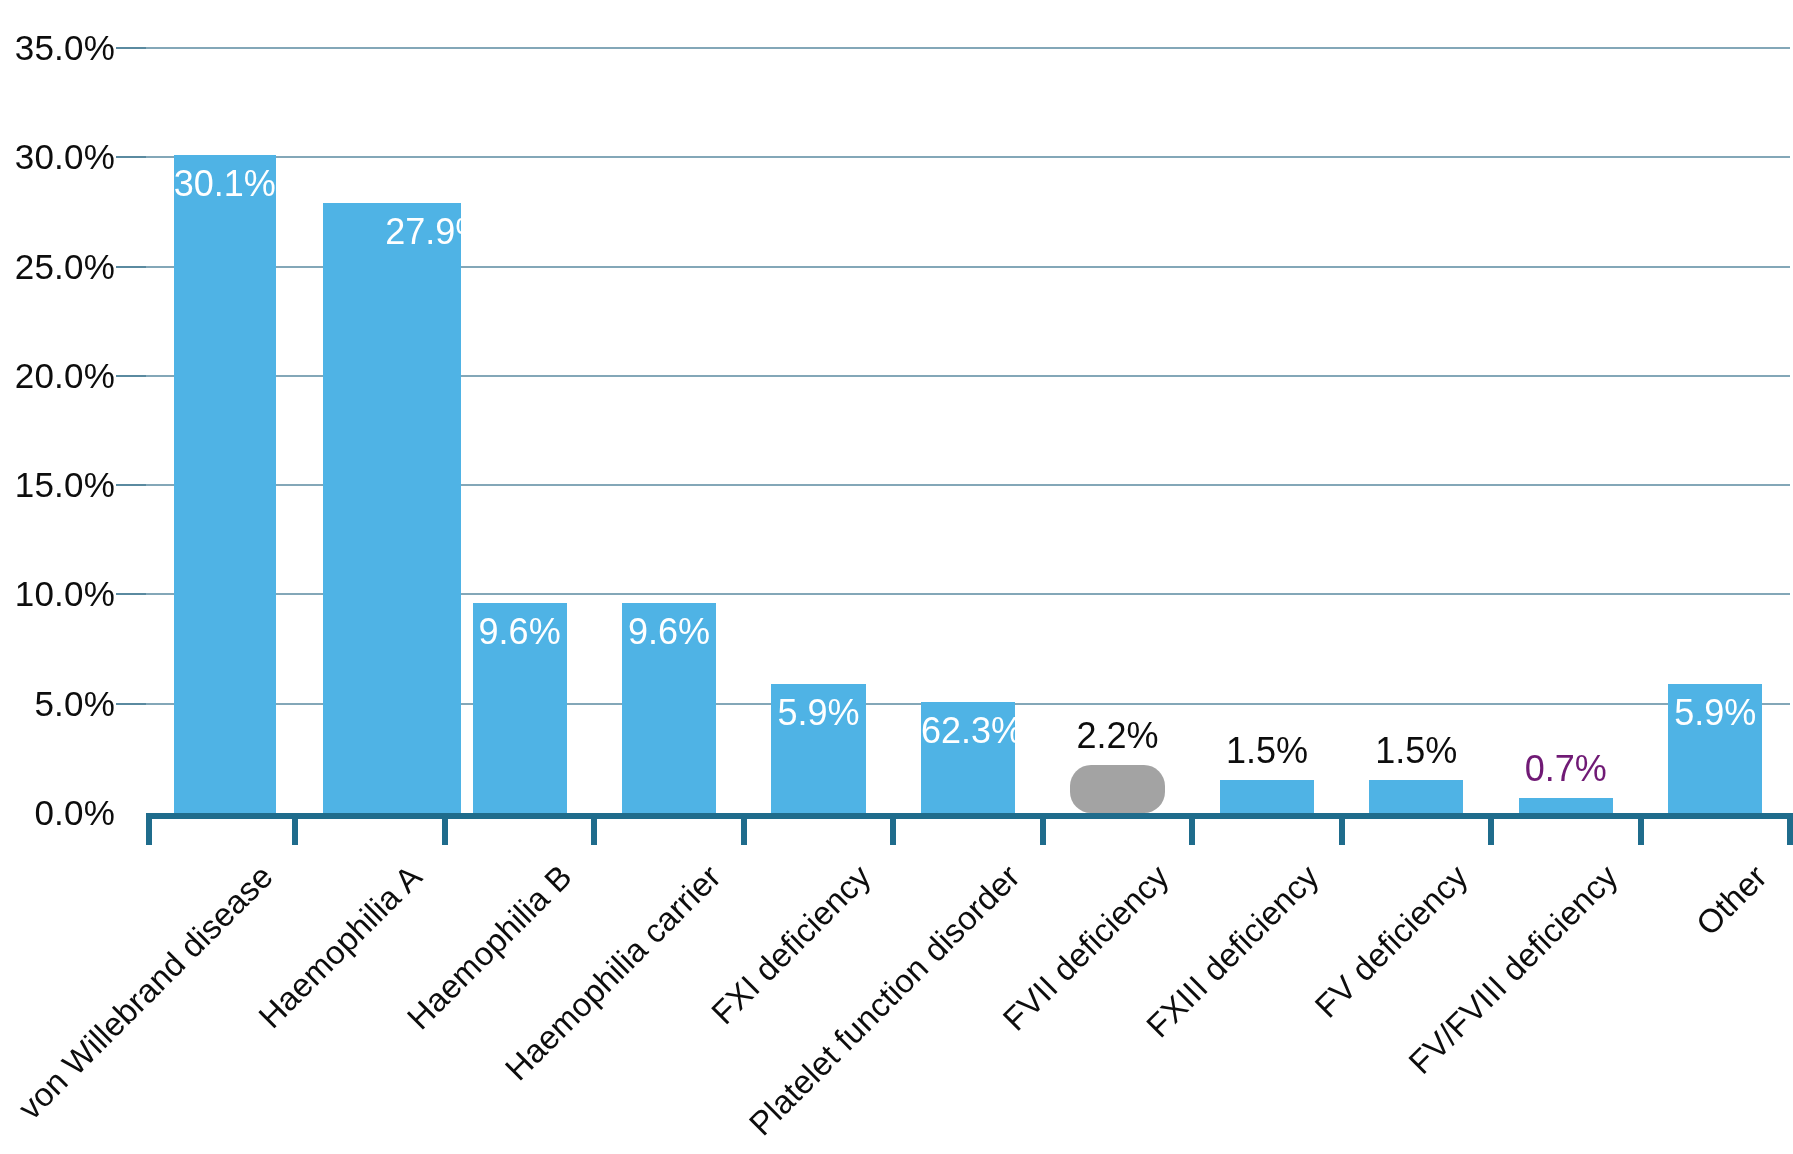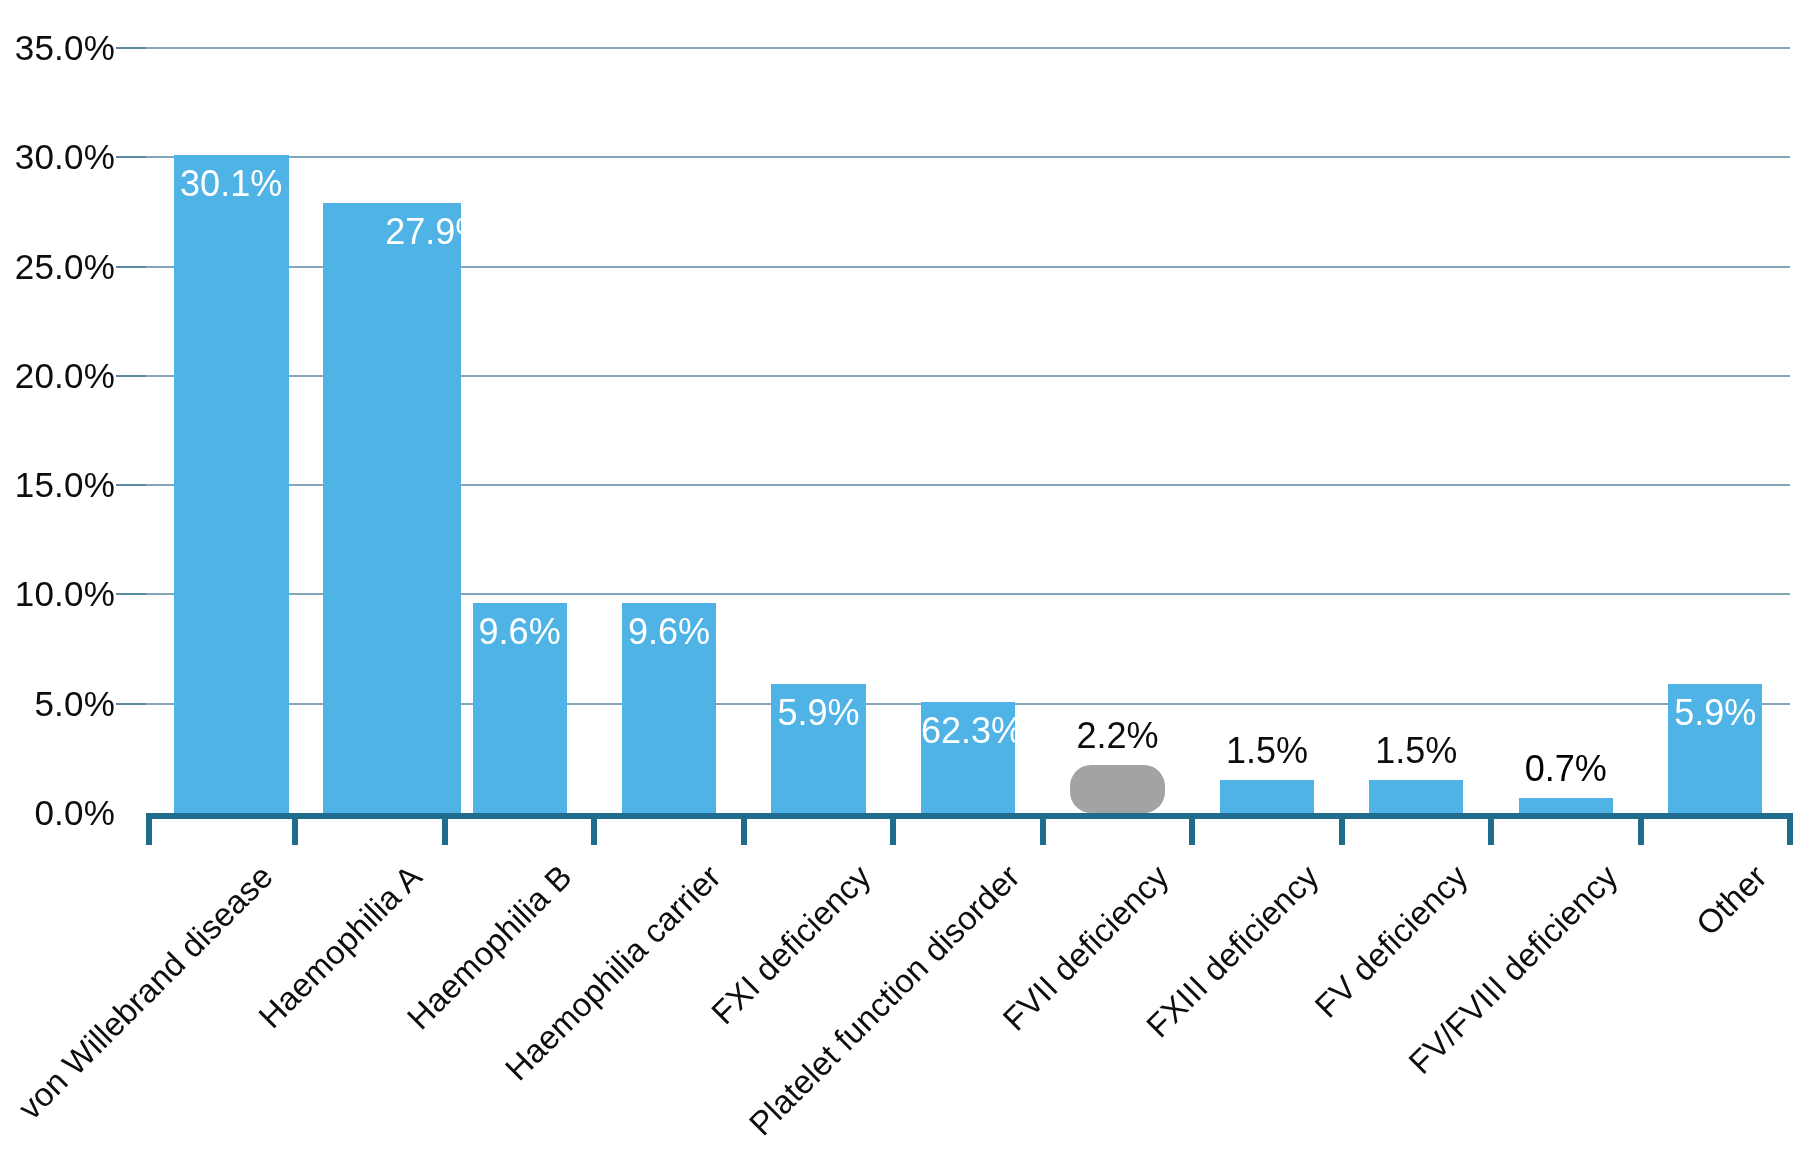--- a/index.html
+++ b/index.html
@@ -119,21 +119,21 @@
       <div class="ytick" style="top: 266.571px; color: rgb(13, 13, 13);">25.0%</div>
       <div class="gridline" style="top: 156.286px; left: 146px; width: 1644px; position: absolute; background: rgb(90, 138, 160);"></div>
       <div class="ystub" style="top: 157.286px; background: rgb(90, 138, 160);"></div>
       <div class="ytick" style="top: 157.286px; color: rgb(13, 13, 13);">30.0%</div>
       <div class="gridline" style="top: 47px; left: 146px; width: 1644px; position: absolute; background: rgb(90, 138, 160);"></div>
       <div class="ystub" style="top: 48px; background: rgb(90, 138, 160);"></div>
       <div class="ytick" style="top: 48px; color: rgb(13, 13, 13);">35.0%</div>
     </div>
 
   <div id="plot-area">
-      <div class="bar" style="left: 27.6491px; width: 115px; height: 657.9px; background: rgb(79, 179, 229);">
+      <div class="bar" style="left: 27.6491px; width: 102px; height: 657.9px; background: rgb(79, 179, 229);">
         <div class="bar-label inside" style="color: rgb(255, 255, 255);">30.1%</div>
       </div>
       <div class="bar" style="left: 177.104px; width: 94.1564px; height: 609.814px; background: rgb(79, 179, 229); padding-left: 44px;">
         <div class="bar-label inside" style="color: rgb(255, 255, 255);">27.9%</div>
       </div>
       <div class="bar" style="left: 326.558px; width: 94.1564px; height: 209.829px; background: rgb(79, 179, 229);">
         <div class="bar-label inside" style="color: rgb(255, 255, 255);">9.6%</div>
       </div>
       <div class="bar" style="left: 476.013px; width: 94.1564px; height: 209.829px; background: rgb(79, 179, 229);">
         <div class="bar-label inside" style="color: rgb(255, 255, 255);">9.6%</div>
@@ -147,21 +147,21 @@
       <div class="bar" style="left: 924.376px; width: 94.1564px; height: 48.0857px; background: #a3a3a3; border-radius: 21px;">
         <div class="bar-label outside" style="color: rgb(13, 13, 13);">2.2%</div>
       </div>
       <div class="bar" style="left: 1073.83px; width: 94.1564px; height: 32.7857px; background: rgb(79, 179, 229);">
         <div class="bar-label outside" style="color: rgb(13, 13, 13);">1.5%</div>
       </div>
       <div class="bar" style="left: 1223.29px; width: 94.1564px; height: 32.7857px; background: rgb(79, 179, 229);">
         <div class="bar-label outside" style="color: rgb(13, 13, 13);">1.5%</div>
       </div>
       <div class="bar" style="left: 1372.74px; width: 94.1564px; height: 15.3px; background: rgb(79, 179, 229);">
-        <div class="bar-label outside" style="color: #000000;">0.7%</div>
+        <div class="bar-label outside" style="color: #701a75;">0.7%</div>
       </div>
       <div class="bar" style="left: 1522.19px; width: 94.1564px; height: 128.957px; background: rgb(79, 179, 229);">
         <div class="bar-label inside" style="color: rgb(255, 255, 255);">5.9%</div>
       </div>
     </div>
 
   <div id="xaxis-cap"></div>
   <div id="xaxis">
       <div class="xtick" style="left: 146.455px; background: rgb(31, 108, 140);"></div>
       <div class="xtick" style="left: 295.909px; background: rgb(31, 108, 140);"></div>

